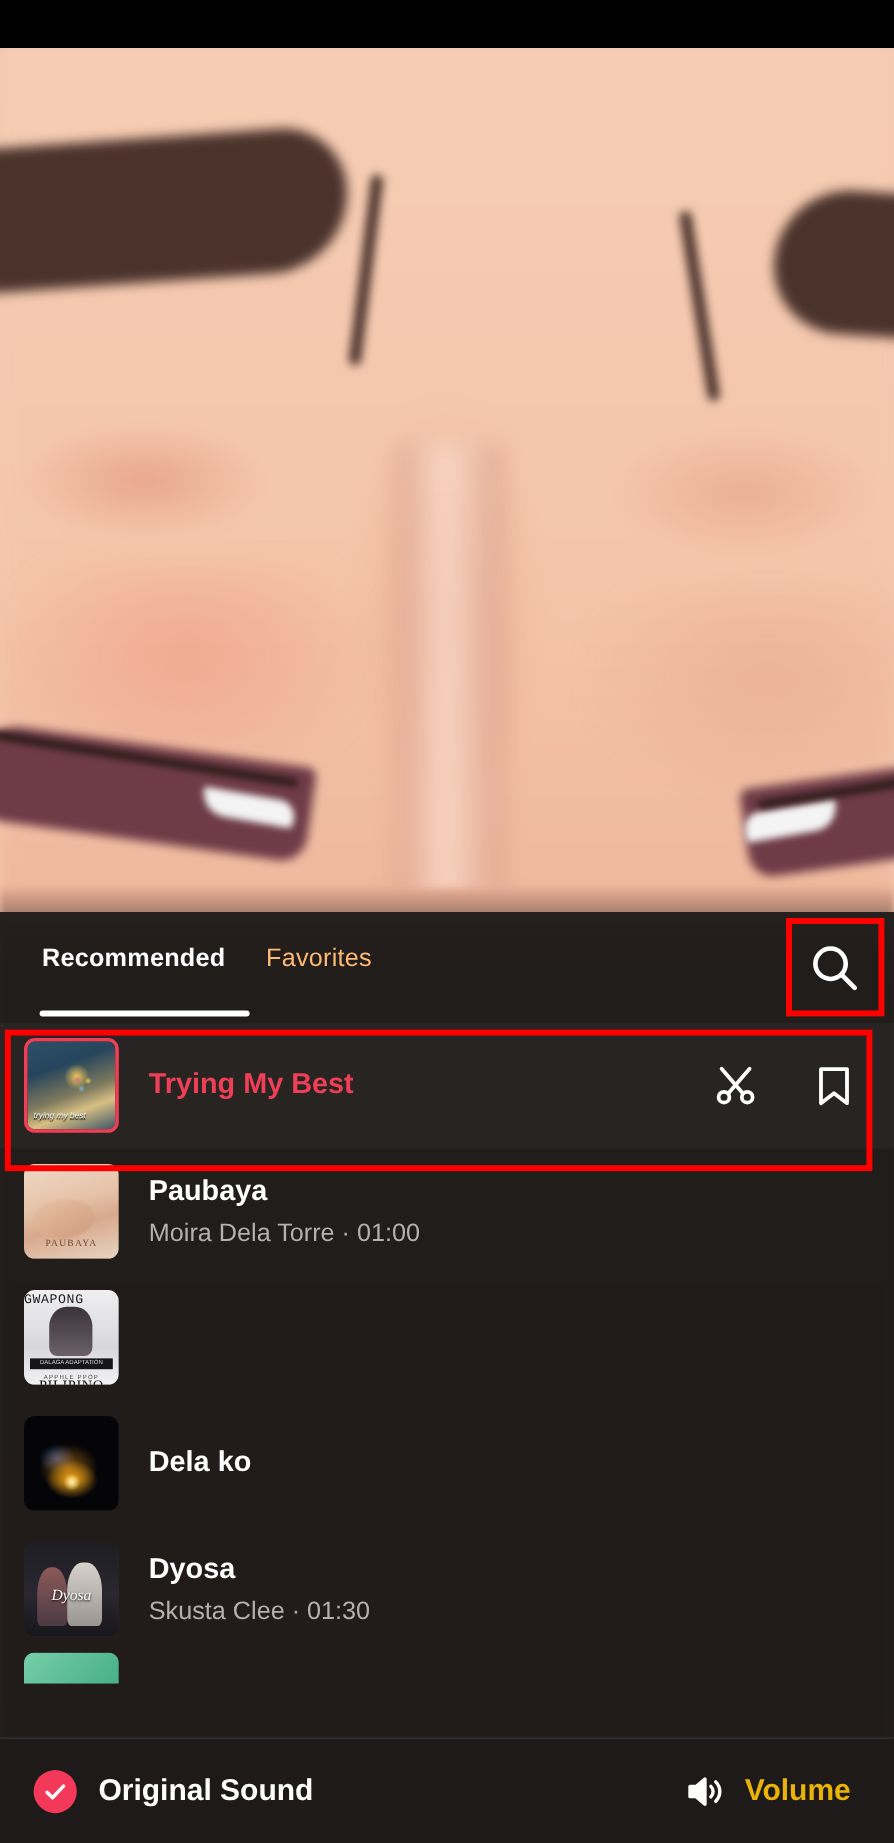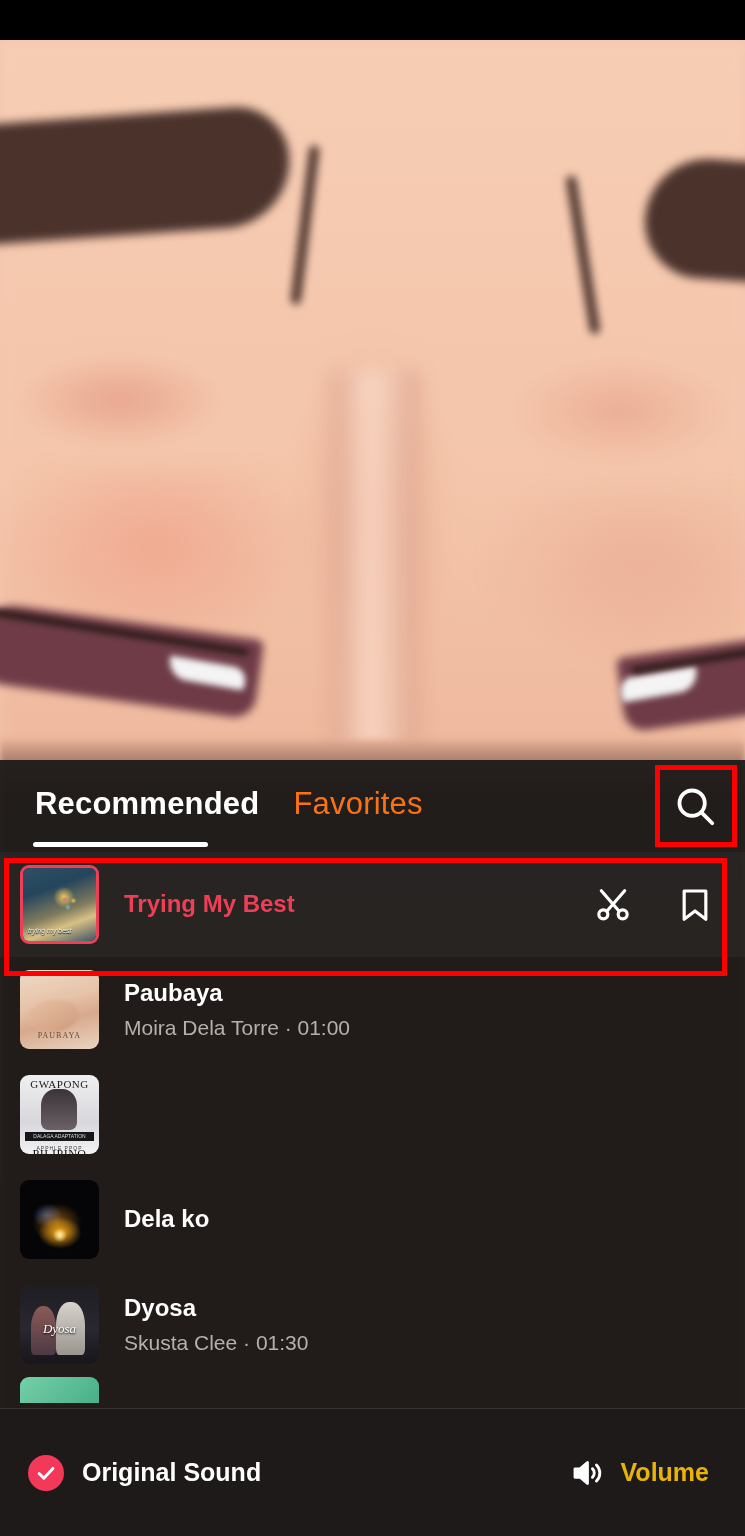--- a/index.html
+++ b/index.html
@@ -47,23 +47,23 @@
   .lowerdark { position:absolute; left:0; top:700px; width:745px; height:820px;
                background:linear-gradient(#e7ae95 0%, #3a2b27 7%, #241d1b 20%, #201a18 100%); filter:blur(3px); }
 
   
   .panel { position:absolute; left:0; top:760px; width:745px; height:776px;
            background:rgba(33,29,27,.97); z-index:3; display:flex; flex-direction:column; }
 
   
   .panel-head { position:relative; height:92px; flex:none; }
   .tabs { position:absolute; left:33px; top:24px; display:flex; align-items:flex-start; gap:30px; }
-  .tab { font-size:31px; font-weight:bold; letter-spacing:.2px; line-height:1; padding:4px 2px; }
+  .tab { font-size:21px; font-weight:bold; letter-spacing:.2px; line-height:1; padding:4px 2px; }
   .tab.active { color:#fff; }
-  .tab.inactive { color:#f97316; font-weight:normal; }
+  .tab.inactive { color:#fdba74; font-weight:normal; }
   .tab-underline { position:absolute; left:33px; top:82px; width:175px; height:5px; background:#fff; border-radius:3px; }
   .search-btn { position:absolute; right:18px; top:14px; width:64px; height:64px;
                 display:flex; align-items:center; justify-content:center; }
   .search-box-annot { position:absolute; right:8px; top:5px; width:82px; height:82px;
                       border:5px solid #ff0000; z-index:9; pointer-events:none; }
 
   
   .song-list { flex:1 1 auto; overflow:hidden; position:relative; }
   .song-row { position:relative; display:flex; align-items:center; height:105px; padding:0 20px; }
   .song-row.selected { background:rgba(255,255,255,.035); }
@@ -91,22 +91,22 @@
                  radial-gradient(circle 5px at 45% 65%, #6fb4d8, transparent 60%); }
   .art-trying .cap { position:absolute; left:5px; bottom:6px; font-size:7px; color:#e8f1f5; line-height:1.1;
       font-style:italic; text-shadow:0 1px 1px #000; }
   .art-paubaya { position:absolute; inset:0;
     background:linear-gradient(165deg,#f0d9c6 0%, #e6c3a9 40%, #d8a98c 62%, #e9d4c2 100%); }
   .art-paubaya .hands { position:absolute; left:12%; top:38%; width:62%; height:40%;
       background:linear-gradient(150deg,#e8c0a4,#cf9b7c); border-radius:50% 40% 55% 45%; filter:blur(1px); }
   .art-paubaya .cap { position:absolute; left:0; right:0; bottom:9px; text-align:center; font-size:8px;
       letter-spacing:1px; color:#6b4a38; font-family:"Liberation Serif", serif; }
   .art-gwapong { position:absolute; inset:0; background:linear-gradient(#efeff1, #d8d8dc 60%, #f2f2f4); }
-  .art-gwapong .top { position:absolute; left:0; right:0; top:3px; text-align:center; font-size:11px;
-      letter-spacing:.5px; color:#1c1c1c; font-family:Liberation Serif, serif; }
+  .art-gwapong .top { position:absolute; left:0; right:0; top:3px; font-size:11px;
+      letter-spacing:.5px; color:#1c1c1c; font-family:Liberation Mono, monospace; }
   .art-gwapong .girl { position:absolute; left:26%; top:18%; width:46%; height:52%;
       background:linear-gradient(#3a3338, #6b6166); border-radius:40% 40% 18% 18%; }
   .art-gwapong .mid { position:absolute; left:0; right:0; top:52%; text-align:center; font-size:12px;
       letter-spacing:.5px; color:#141414; font-family:"Liberation Serif", serif;margin-top:31px; }
   .art-gwapong .bar { position:absolute; left:6%; right:6%; top:72%; height:9px; background:#15151a; }
   .art-gwapong .bar span { display:block; font-size:5px; color:#dcdcdc; text-align:center; line-height:9px; }
   .art-gwapong .bot { position:absolute; left:0; right:0; bottom:3px; text-align:center; font-size:5px;
       letter-spacing:1px; color:#3a3a3a; }
   .art-alamko { position:absolute; inset:0; background:#050508; }
   .art-alamko .burst { position:absolute; left:50%; top:58%; transform:translate(-50%,-50%);
@@ -124,21 +124,21 @@
   .art-dyosa .cap { position:absolute; left:0; right:0; top:46%; text-align:center; font-size:13px;
       color:#fff; font-style:italic; font-family:"Liberation Serif", serif;
       text-shadow:0 1px 2px #000; }
   .art-next { position:absolute; inset:0; background:linear-gradient(135deg,#76cfa8,#4fb58d 55%,#3f9e7c); }
 
   
   .song-row-partial { position:relative; height:26px; padding:0 20px; overflow:hidden; }
   .song-row-partial .thumb { height:79px; border-radius:9px 9px 0 0; }
 
   
-  .bottom-bar { flex:none; height:128px; border-top:1px solid rgba(255,255,255,.12);
+  .bottom-bar { flex:none; height:88px; border-top:1px solid rgba(255,255,255,.12);
                 display:flex; align-items:center; justify-content:space-between;
                 padding:0 36px 0 28px; background:#1d1a19; }
   .orig-sound { display:flex; align-items:center; gap:18px; }
   .check-circle { width:36px; height:36px; border-radius:50%; background:#f3385a;
                   display:flex; align-items:center; justify-content:center; flex:none; }
   .orig-label { font-size:25px; font-weight:bold; color:#fff; }
   .volume-ctl { display:flex; align-items:center; gap:16px; }
   .volume-label { font-size:25px; font-weight:bold; color:#eab308; }
 
   svg { display:block; }

